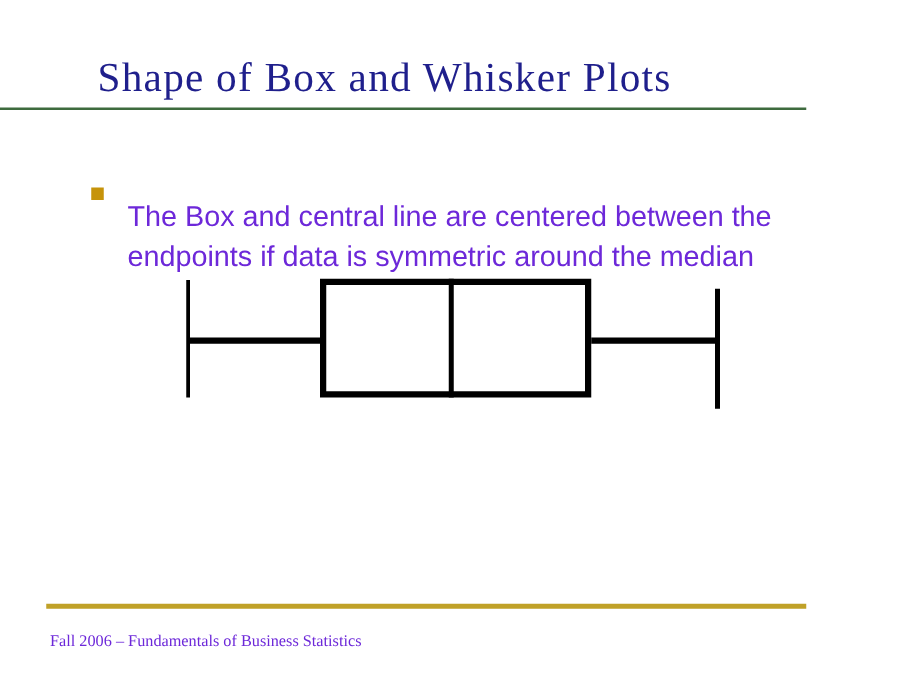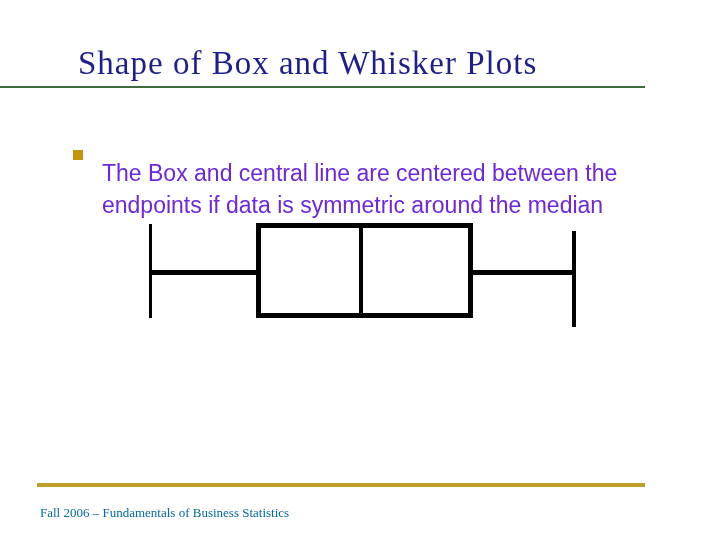--- a/index.html
+++ b/index.html
@@ -89,21 +89,21 @@
   .footer-bar {
     position: absolute;
     left: 40px;
     top: 505px;
     width: 637px;
     display: flex;
     justify-content: space-between;
     align-items: flex-start;
     font-family: "Liberation Serif", serif;
     font-size: 13px;
-    color: #0369a1;
+    color: #6d28d9;
   }
 </style>
 </head>
 <body>
 
 <div class="slide">
 
   <h1 class="slide-title">Shape of Box and Whisker Plots</h1>
 
   <div class="title-rule"></div>

